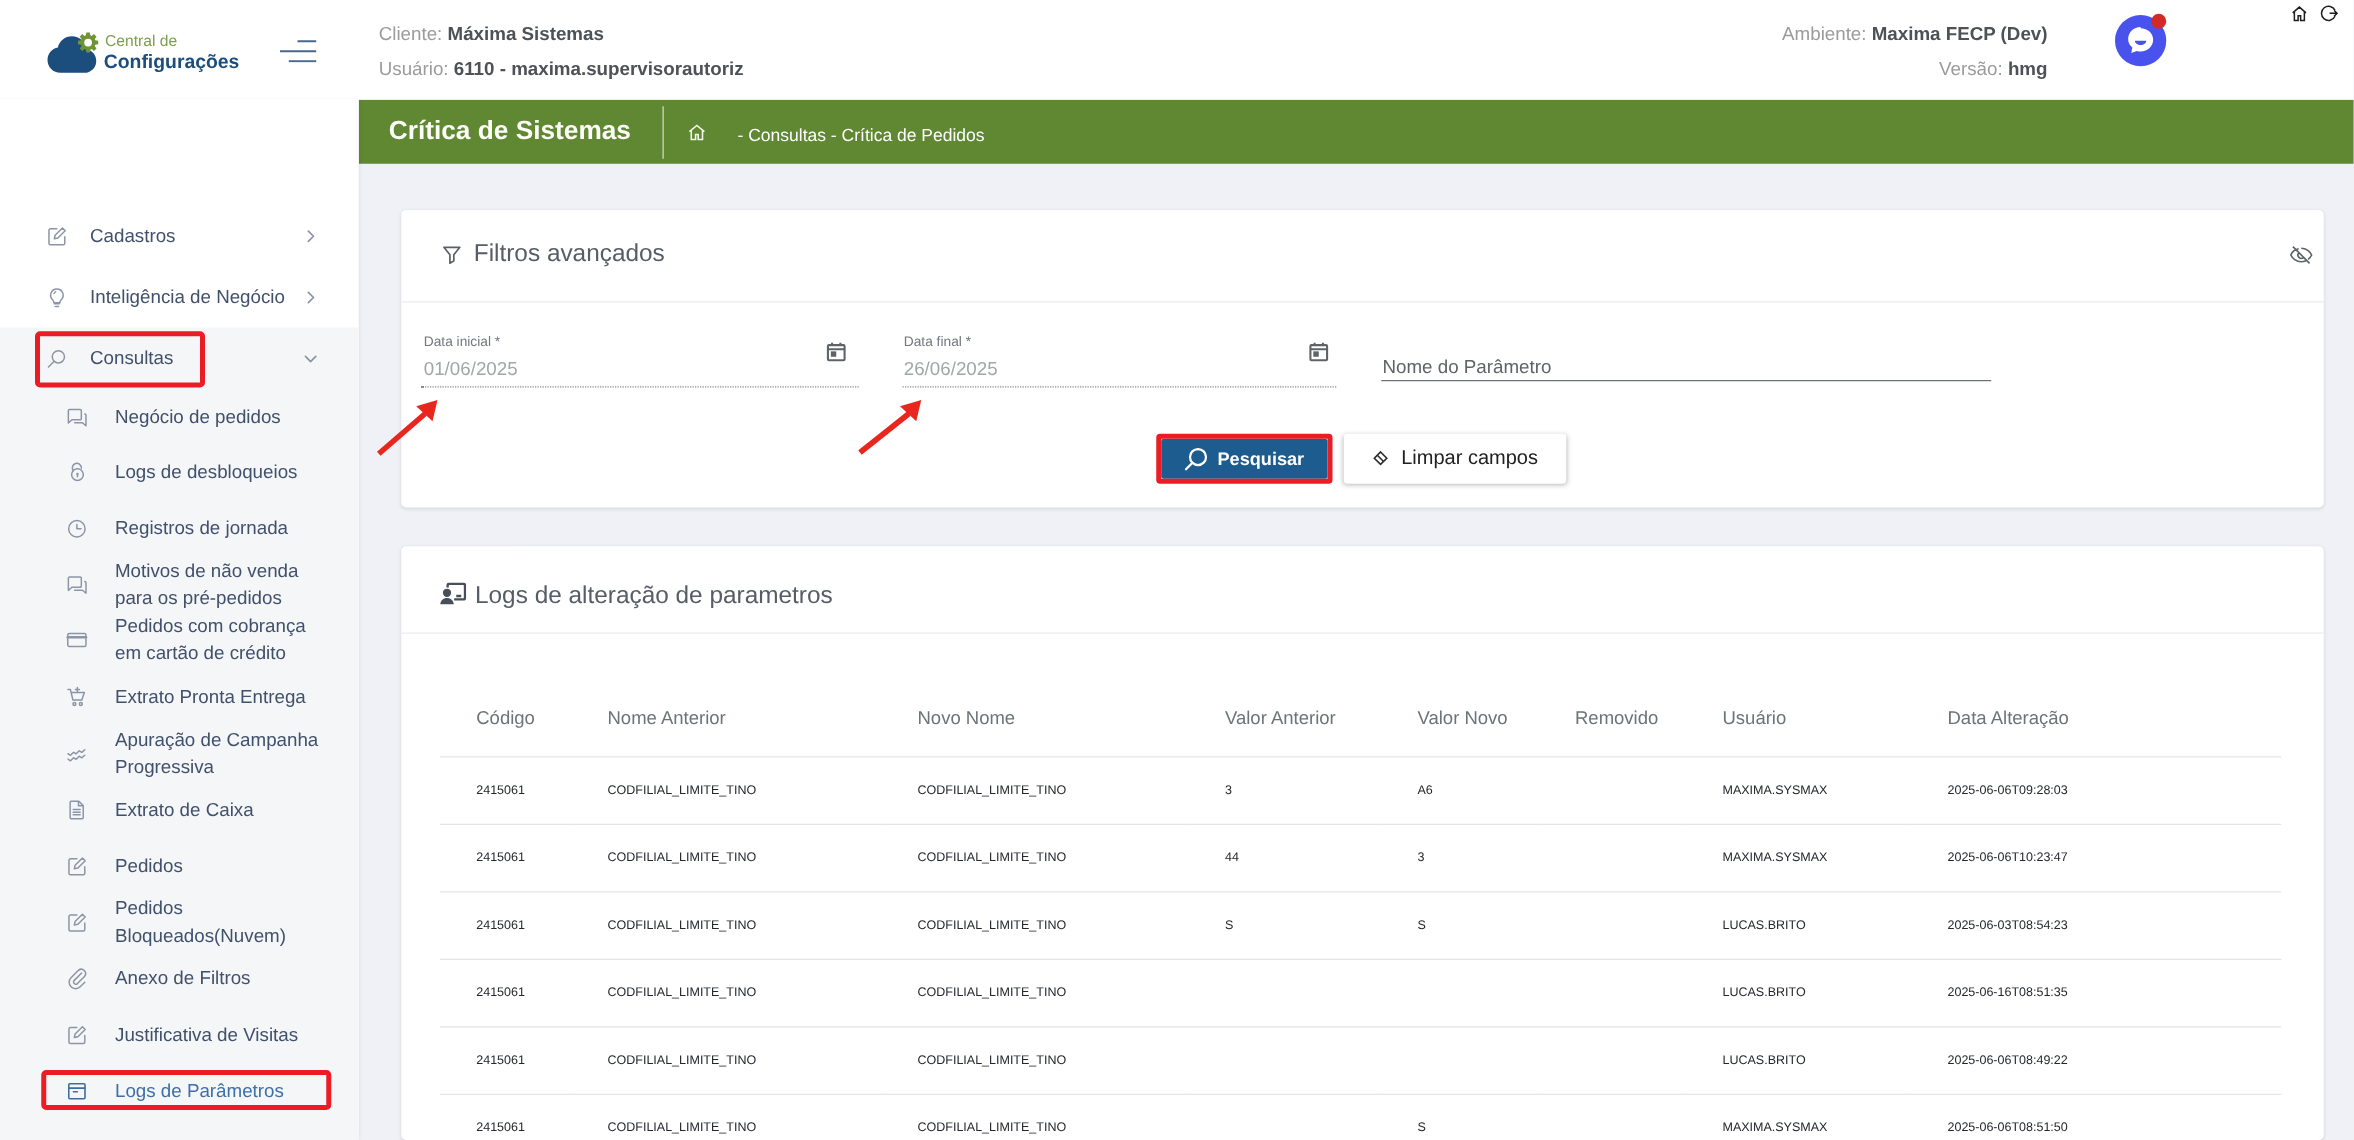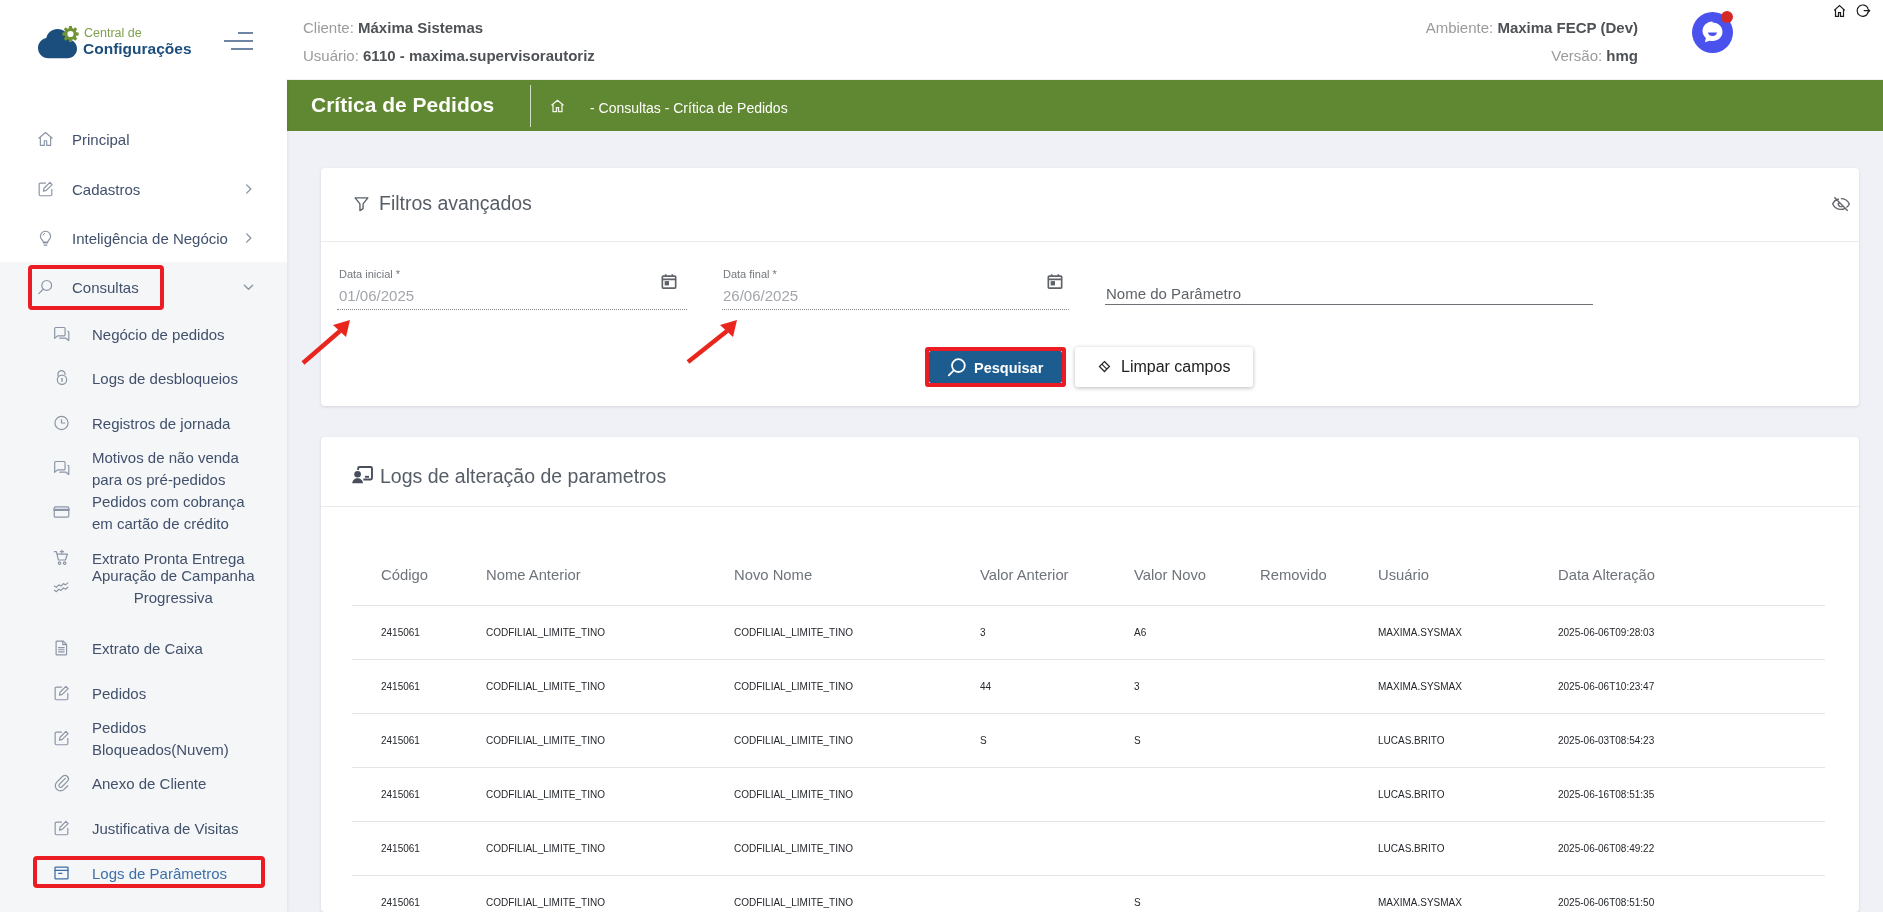--- a/index.html
+++ b/index.html
@@ -92,26 +92,20 @@
     </svg>
     <svg class="abs" style="left:1854px; top:3px;" width="18" height="16" viewBox="0 0 24 24">
       <path d="M19.5 15 a8.5 8.5 0 1 1 0 -7" fill="none" stroke="#1d1d1f" stroke-width="1.8"></path>
       <path d="M13 11.5 h9 m-3.5 -3.5 l3.5 3.5 -3.5 3.5" fill="none" stroke="#1d1d1f" stroke-width="1.8"></path>
     </svg>
   </div>
 
   <div id="sidebar">
     <div class="sub-bg"></div>
 
-    <div class="menu-item" style="top:35px;">
-      <svg class="mi-icon ic" viewBox="0 0 24 24">
-        <path d="M3.5 11 L12 3.8 L20.5 11 M5.5 9.5 V20 h5 v-5.8 h3 V20 h5 V9.5"></path>
-      </svg>
-      <div class="mi-label">Principal</div>
-    </div>
     <div class="menu-item" style="top:85px;">
       <svg class="mi-icon ic" viewBox="0 0 24 24">
         <path d="M20 12.5 V19 a1.5 1.5 0 0 1 -1.5 1.5 h-13 A1.5 1.5 0 0 1 4 19 V6 a1.5 1.5 0 0 1 1.5 -1.5 H12"></path>
         <path d="M17.6 3.6 l2.8 2.8 L13 13.8 l-3.6.8 .8 -3.6 z"></path>
       </svg>
       <div class="mi-label">Cadastros</div>
       <svg class="chev ic" viewBox="0 0 12 12">
         <path d="M4 1.5 L8.5 6 L4 10.5"></path>
       </svg>
     </div>
@@ -175,21 +169,21 @@
     </div>
     <div class="menu-item sub-item" style="top:454px;">
       <svg class="mi-icon ic" viewBox="0 0 24 24">
         <path d="M3 4 h2.5 l2.5 10.5 h9 L19.5 7 H7"></path>
         <circle cx="9.5" cy="18.5" r="1.5"></circle>
         <circle cx="16" cy="18.5" r="1.5"></circle>
         <path d="M12.5 2 v4 M10.5 4 h4"></path>
       </svg>
       <div class="mi-label">Extrato Pronta Entrega</div>
     </div>
-    <div class="menu-item sub-item" style="top:474px; height:66px;text-align:center;">
+    <div class="menu-item sub-item" style="top:491px; height:66px;">
       <svg class="mi-icon ic" viewBox="0 0 24 24">
         <path d="M3 12 l2.6 1.6 3.1 -3.1 2.6 1.6 3.1 -3.1 2.6 1.6 3 -2.6"></path>
         <path d="M3 17.5 l2.6 1.6 3.1 -3.1 2.6 1.6 3.1 -3.1 2.6 1.6 3 -2.6"></path>
       </svg>
       <div class="mi-label two">Apuração de Campanha<br>Progressiva</div>
     </div>
     <div class="menu-item sub-item" style="top:544px;">
       <svg class="mi-icon ic" viewBox="0 0 24 24">
         <path d="M6.2 3.2 h7.8 L18.4 7.6 v12.2 a1 1 0 0 1 -1 1 H6.2 a1 1 0 0 1 -1 -1 V4.2 a1 1 0 0 1 1 -1 z"></path>
         <path d="M13.6 3.6 v4.2 h4.2"></path>
@@ -208,21 +202,21 @@
       <svg class="mi-icon ic" viewBox="0 0 24 24">
         <path d="M20 12.5 V19 a1.5 1.5 0 0 1 -1.5 1.5 h-13 A1.5 1.5 0 0 1 4 19 V6 a1.5 1.5 0 0 1 1.5 -1.5 H12"></path>
         <path d="M17.6 3.6 l2.8 2.8 L13 13.8 l-3.6.8 .8 -3.6 z"></path>
       </svg>
       <div class="mi-label two">Pedidos<br>Bloqueados(Nuvem)</div>
     </div>
     <div class="menu-item sub-item" style="top:679px;">
       <svg class="mi-icon ic" viewBox="0 0 24 24">
         <path d="M16.8 6.2 l-7.7 7.7 a2.3 2.3 0 0 0 3.2 3.2 l7.4 -7.4 a4.4 4.4 0 0 0 -6.2 -6.2 L6.1 10.9 a6.5 6.5 0 0 0 9.2 9.2 L20 15.5"></path>
       </svg>
-      <div class="mi-label">Anexo de Cliente</div>
+      <div class="mi-label">Anexo de Filtros</div>
     </div>
     <div class="menu-item sub-item" style="top:724px;">
       <svg class="mi-icon ic" viewBox="0 0 24 24">
         <path d="M20 12.5 V19 a1.5 1.5 0 0 1 -1.5 1.5 h-13 A1.5 1.5 0 0 1 4 19 V6 a1.5 1.5 0 0 1 1.5 -1.5 H12"></path>
         <path d="M17.6 3.6 l2.8 2.8 L13 13.8 l-3.6.8 .8 -3.6 z"></path>
       </svg>
       <div class="mi-label">Justificativa de Visitas</div>
     </div>
     <div class="menu-item sub-item" style="top:769px;">
       <svg class="mi-icon ic-blue" viewBox="0 0 24 24">
@@ -231,21 +225,21 @@
         <path d="M8.5 12.5 h4"></path>
       </svg>
       <div class="mi-label" style="color:#3d6fa8;">Logs de Parâmetros</div>
     </div>
   </div>
 
   <div class="redbox" style="left:28px; top:265px; width:136px; height:45px;"></div>
   <div class="redbox" style="left:33px; top:856px; width:232px; height:32px;"></div>
 
   <div id="greenbar">
-    <div class="title">Crítica de Pedidos</div>
+    <div class="title">Crítica de Sistemas</div>
     <div class="vsep"></div>
     <svg class="abs" style="left:261px; top:17px;" width="19" height="18" viewBox="0 0 24 24">
       <path d="M4 11 L12 4.5 L20 11 M6 9.8 V19.5 h4.6 v-5.4 h2.8 v5.4 H18 V9.8" fill="none" stroke="#f2f5e8" stroke-width="1.7"></path>
     </svg>
     <div class="crumb">- Consultas - Crítica de Pedidos</div>
   </div>
 
   <div class="card" id="card1">
     <svg class="abs ic" style="left:32px; top:27px; stroke:#5a6068;" width="17" height="17" viewBox="0 0 24 24">
       <path d="M3 4 h18 L14.2 12.5 v6.8 l-4.4 2.7 v-9.5 z" stroke-width="1.9"></path>

